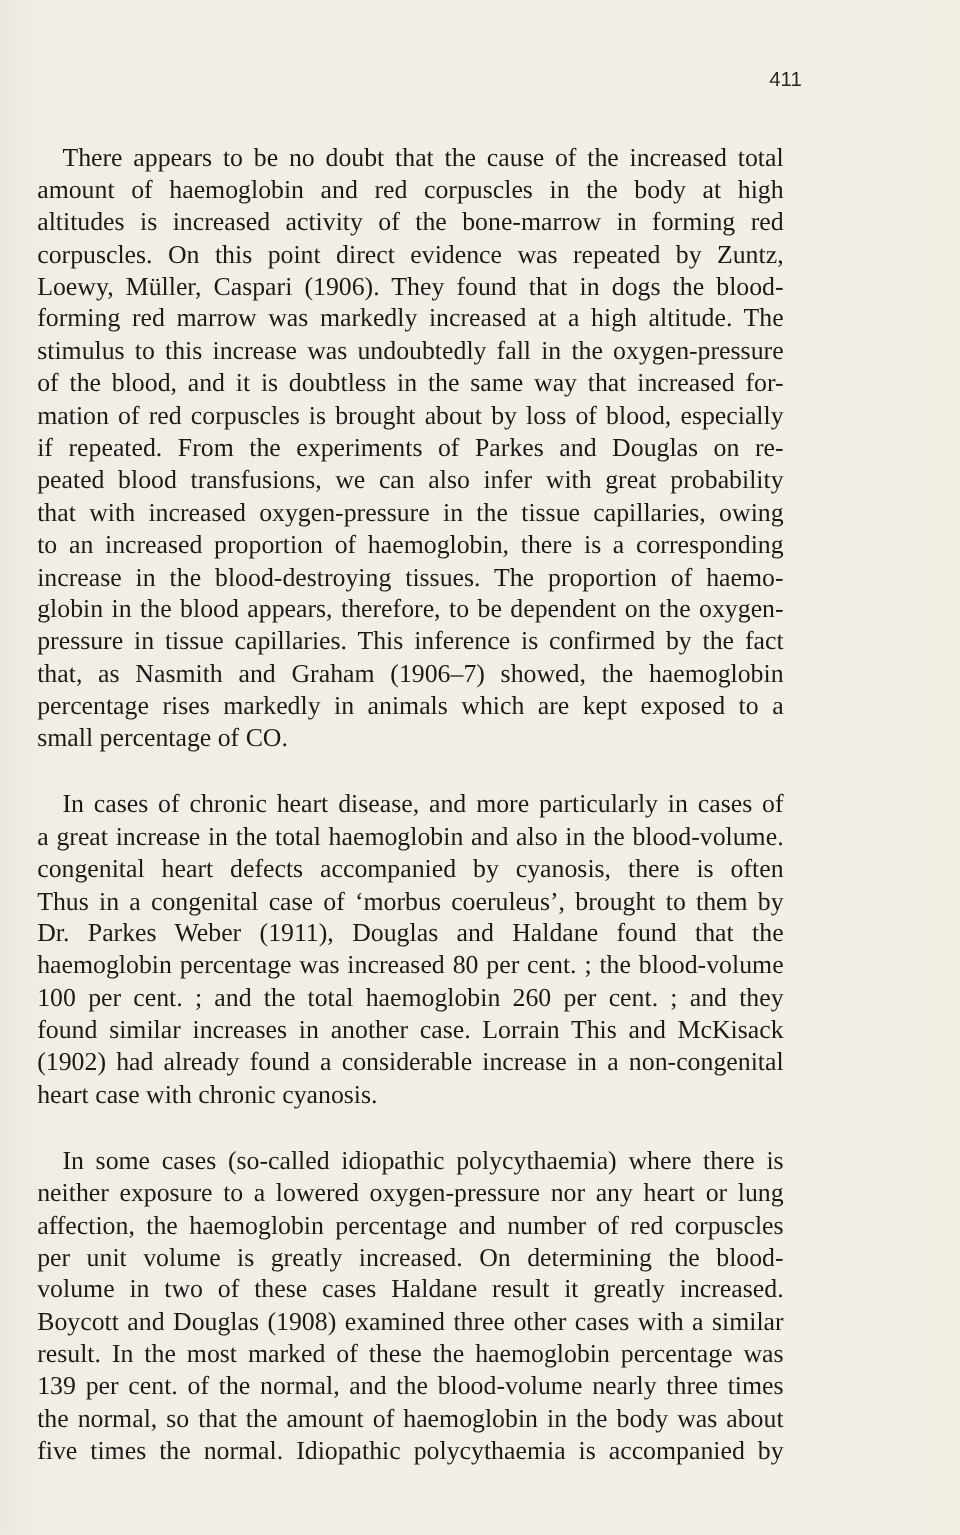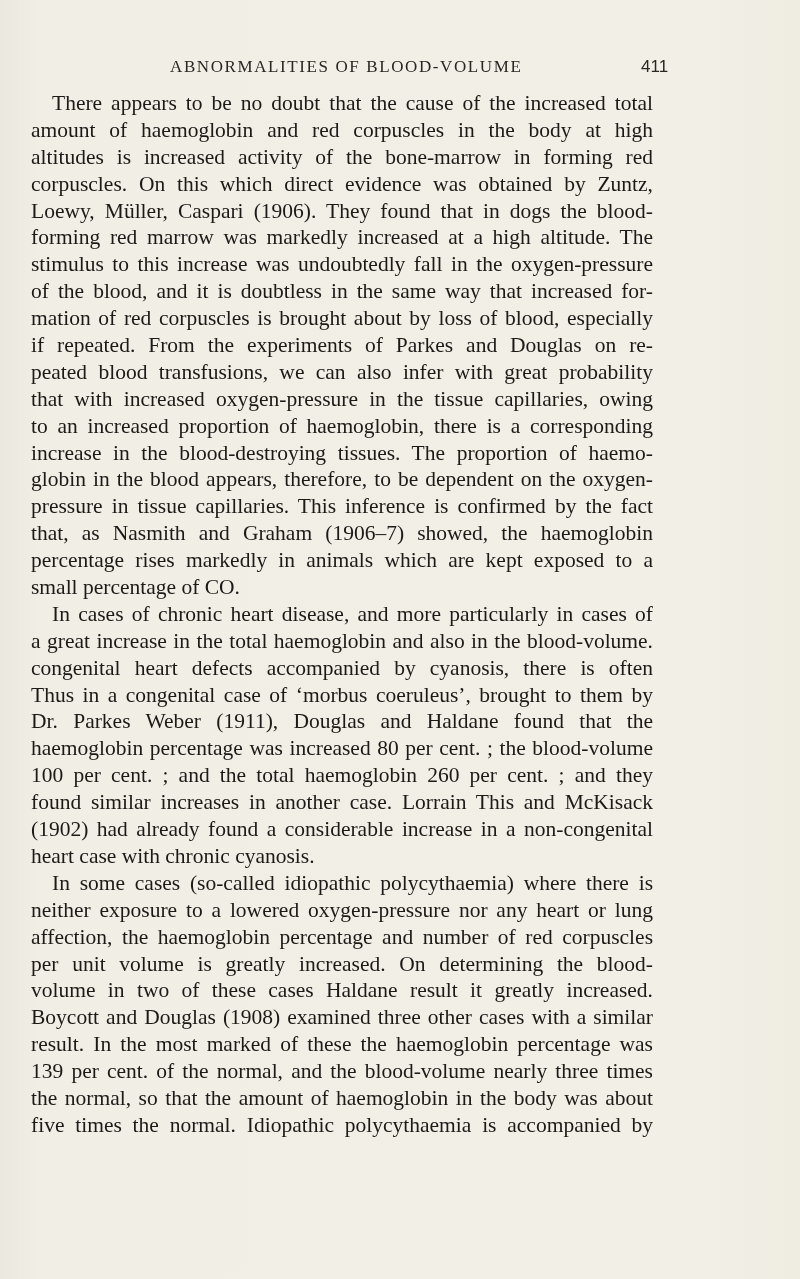--- a/index.html
+++ b/index.html
@@ -62,36 +62,36 @@
       font-size: 21.5px;
       text-align: justify;
       text-align-last: justify;
       transform-origin: left center;
     }
     .line.last {
       text-align-last: left;
     }
     .line.indent {
       padding-left: 21px;
+      margin-top: 28px;
     }
   </style>
 </head>
 <body>
 
 <div class="page">
   <div class="running-head">
-    <span class="running-title">ABNORMALITIES OF BLOOD-VOLUME</span>
     <span class="page-number">411</span>
   </div>
 
   <div class="body-text">
     <span class="line indent">There appears to be no doubt that the cause of the increased total</span>
     <span class="line">amount of haemoglobin and red corpuscles in the body at high</span>
     <span class="line">altitudes is increased activity of the bone-marrow in forming red</span>
-    <span class="line">corpuscles. On this which direct evidence was obtained by Zuntz,</span>
+    <span class="line">corpuscles. On this point direct evidence was repeated by Zuntz,</span>
     <span class="line">Loewy, Müller, Caspari (1906). They found that in dogs the blood-</span>
     <span class="line">forming red marrow was markedly increased at a high altitude. The</span>
     <span class="line">stimulus to this increase was undoubtedly fall in the oxygen-pressure</span>
     <span class="line">of the blood, and it is doubtless in the same way that increased for-</span>
     <span class="line">mation of red corpuscles is brought about by loss of blood, especially</span>
     <span class="line">if repeated. From the experiments of Parkes and Douglas on re-</span>
     <span class="line">peated blood transfusions, we can also infer with great probability</span>
     <span class="line">that with increased oxygen-pressure in the tissue capillaries, owing</span>
     <span class="line">to an increased proportion of haemoglobin, there is a corresponding</span>
     <span class="line">increase in the blood-destroying tissues. The proportion of haemo-</span>

